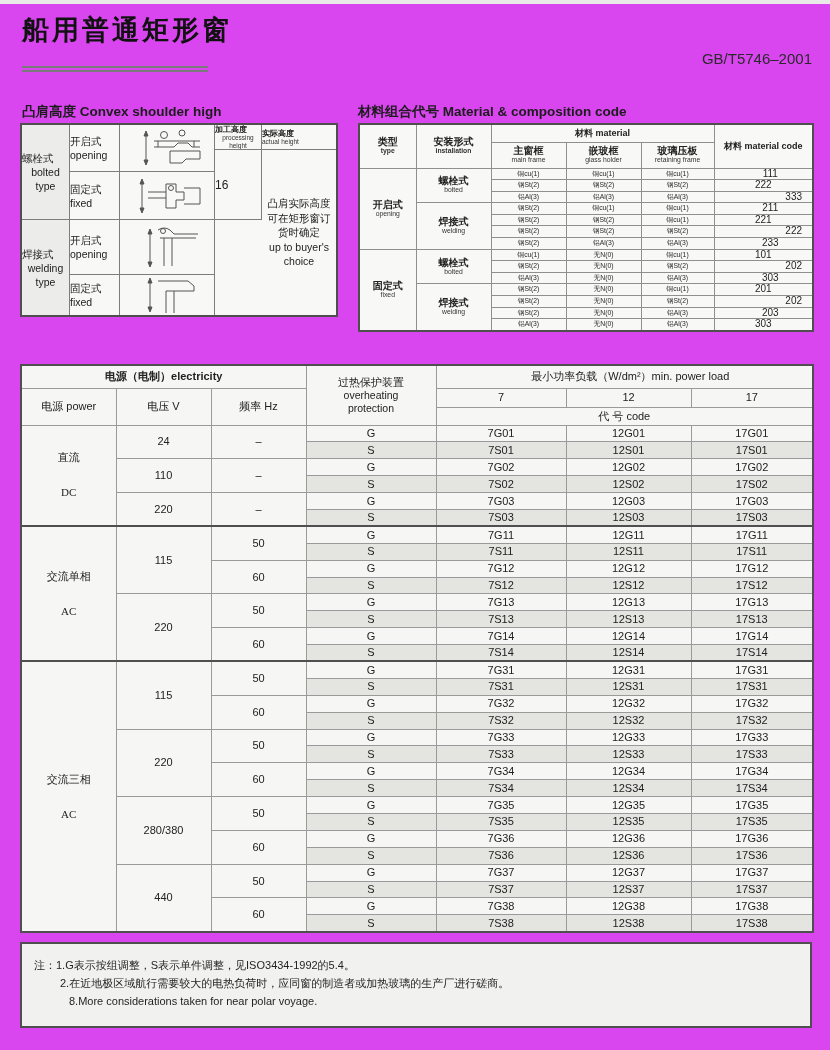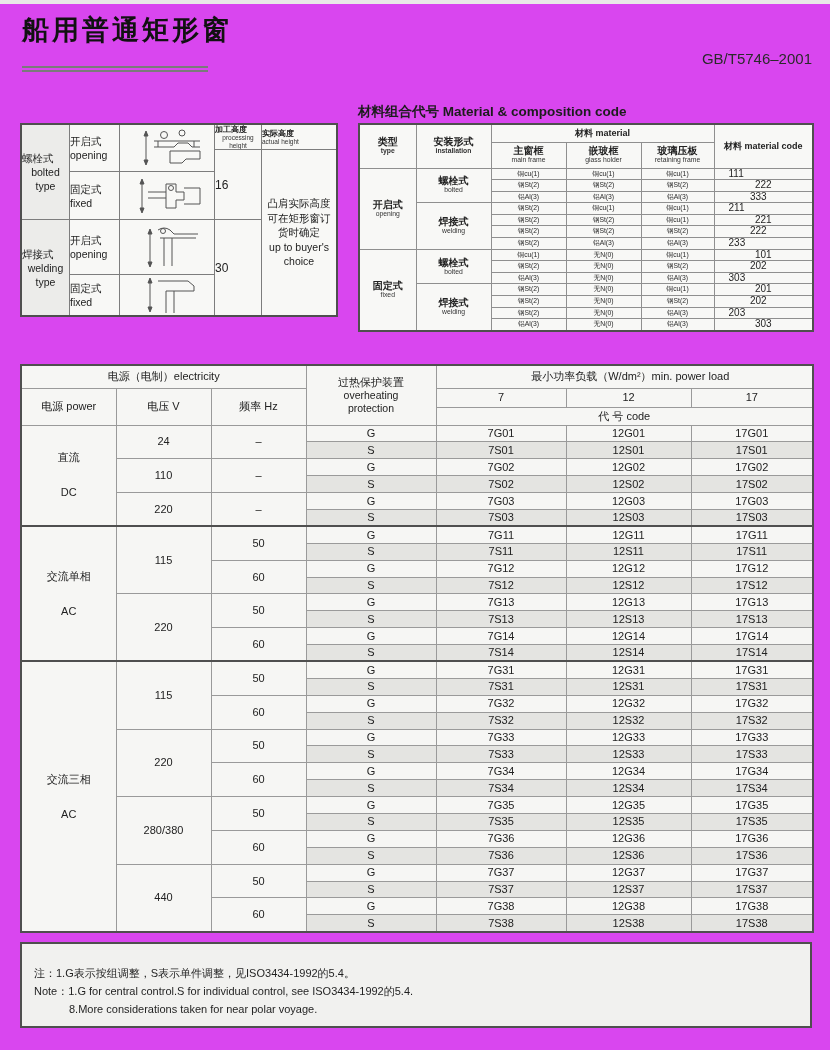--- a/index.html
+++ b/index.html
@@ -46,55 +46,56 @@
     border:2px solid #4f4f4f; background:#f8f8f6; }
   table.mt td { border:1px solid #8f8f8f; text-align:center; vertical-align:middle;
     padding:0; overflow:hidden; }
   .mt-h1 { height:18px; font-size:9px; font-weight:bold; }
   .mt-h2 td { height:26px; }
   .mt .cn { font-size:10px; line-height:10px; font-weight:bold; }
   .mt .en { font-size:6.8px; line-height:8px; color:#333; }
   .mt-type { font-size:9.5px; line-height:13px; }
   .mt-mat { font-size:6.8px; height:10.6px; line-height:10.6px; color:#2a2a2a; }
   .mt-code { font-size:10px; height:10.6px; line-height:10.6px; color:#1e1e1e; }
-  .mt-code.p0 { text-align:left; padding-left:14px; }
+  .mt-code.p0 { text-align:center; padding-left:14px; }
   .mt-code.p1 { text-align:center; }
-  .mt-code.p2 { text-align:center; padding-right:10px; }
+  .mt-code.p2 { text-align:right; padding-right:10px; }
 
   
   .gt-wrap { left:20px; top:360px; width:792px; }
   table.gt { border-collapse:collapse; table-layout:fixed; width:792px;
     border:2px solid #4f4f4f; background:#f6f6f4; }
   table.gt td { border:1px solid #9a9a9a; text-align:center; vertical-align:middle;
     padding:0; font-size:11px; height:16.9px; line-height:13px; overflow:hidden; }
   .gt-head td { font-size:11px; }
   .gt-head .h-small { font-size:10.5px; }
   tr.shade td { background:#e4e4e1; border-top:1px solid #b8b8b6; }
   tr.sep-freq td { border-top:1px solid #6e6e6e; }
   tr.sep-volt td { border-top:1px solid #555; }
   tr.sep-group td { border-top:2px solid #4f4f4f; }
-  td.gt-power { line-height:15px; }
+  td.gt-power { line-height:15px;font-family:Liberation Serif, serif; }
   td.gt-power .gap { height:22px; }
 
   
   .note-box { left:20px; top:938px; width:792px; height:86px;
-    border:2px solid #4f4f4f; background:#f1f1ef; padding:20px 12px; }
+    border:2px solid #4f4f4f; background:#f1f1ef; padding:12px 12px; }
   .note-box div { font-size:11px; line-height:18px; color:#1f1f1f; white-space:nowrap; overflow:hidden; }
   .note-ind1 { padding-left:26px; }
   .note-ind2 { padding-left:35px; }
 </style>
 </head>
 <body>
 
 <div class="page">
 
   <div class="abs title-cn">船用普通矩形窗</div>
   <div class="abs title-rule"></div>
   <div class="abs std-no">GB/T5746–2001</div>
 
+  <div class="abs sec-title" style="left:22px; top:99px;">凸肩高度 Convex shoulder high</div>
   <div class="abs ct">
     <div class="ct-cell ct-type" style="grid-column:1; grid-row:1/4;">
       <span>螺栓式</span>
       <span>bolted type</span>
     </div>
     <div class="ct-cell ct-type last-r" style="grid-column:1; grid-row:4/6;">
       <span>焊接式</span>
       <span>welding type</span>
     </div>
 
@@ -156,21 +157,20 @@
           <path d="M38 6 h30 l6 5 v5 h-28 M46 16 v22 M54 16 v22"></path>
         </g>
       </svg>
     </div>
 
     <div class="ct-cell ct-hdr" style="grid-column:4; grid-row:1;">
       <span class="cn">加工高度</span>
       <span class="en">processing height</span>
     </div>
     <div class="ct-cell ct-num" style="grid-column:4; grid-row:2/4;">16</div>
-    <div class="ct-cell ct-num last-r" style="grid-column:4; grid-row:4/6;">30</div>
 
     <div class="ct-cell ct-hdr last-c" style="grid-column:5; grid-row:1;">
       <span class="cn">实际高度</span>
       <span class="en">actual height</span>
     </div>
     <div class="ct-cell ct-note last-c last-r" style="grid-column:5; grid-row:2/6;">
       <span>凸肩实际高度可在矩形窗订货时确定</span>
       <span>up to buyer's choice</span>
     </div>
   </div>
@@ -333,21 +333,21 @@
           <col style="width:95px">
           <col style="width:95px">
           <col style="width:95px">
           <col style="width:130px">
           <col style="width:130px">
           <col style="width:125px">
           <col style="width:122px">
         </colgroup>
       <tbody class="gt-head">
         <tr>
-          <td colspan="3" style="height:23px;">电源（电制）electricity</td>
+          <td colspan="3" style="height:23px;font-weight:bold;">电源（电制）electricity</td>
           <td rowspan="3">
             <div>过热保护装置</div>
             <div class="h-small">overheating</div>
             <div class="h-small">protection</div>
           </td>
           <td colspan="3" style="height:23px;padding-left:12px;">最小功率负载（W/dm²）min. power load</td>
         </tr>
         <tr>
           <td rowspan="2" style="height:37px;">电源 power</td>
           <td rowspan="2">电压 V</td>
@@ -579,17 +579,17 @@
             <td>7S38</td>
             <td>12S38</td>
             <td>17S38</td>
           </tr>
         </tbody>
     </table>
   </div>
 
   <div class="abs note-box">
     <div>注：1.G表示按组调整，S表示单件调整，见ISO3434-1992的5.4。</div>
-    <div>Note：1.G for central control.S for individual control, see ISO3434-1992的5.4.</div>
+    <div class="note-ind1">2.在近地极区域航行需要较大的电热负荷时，应同窗的制造者或加热玻璃的生产厂进行磋商。</div>
     <div class="note-ind2">8.More considerations taken for near polar voyage.</div>
   </div>
 
 </div>
 
 </body></html>

